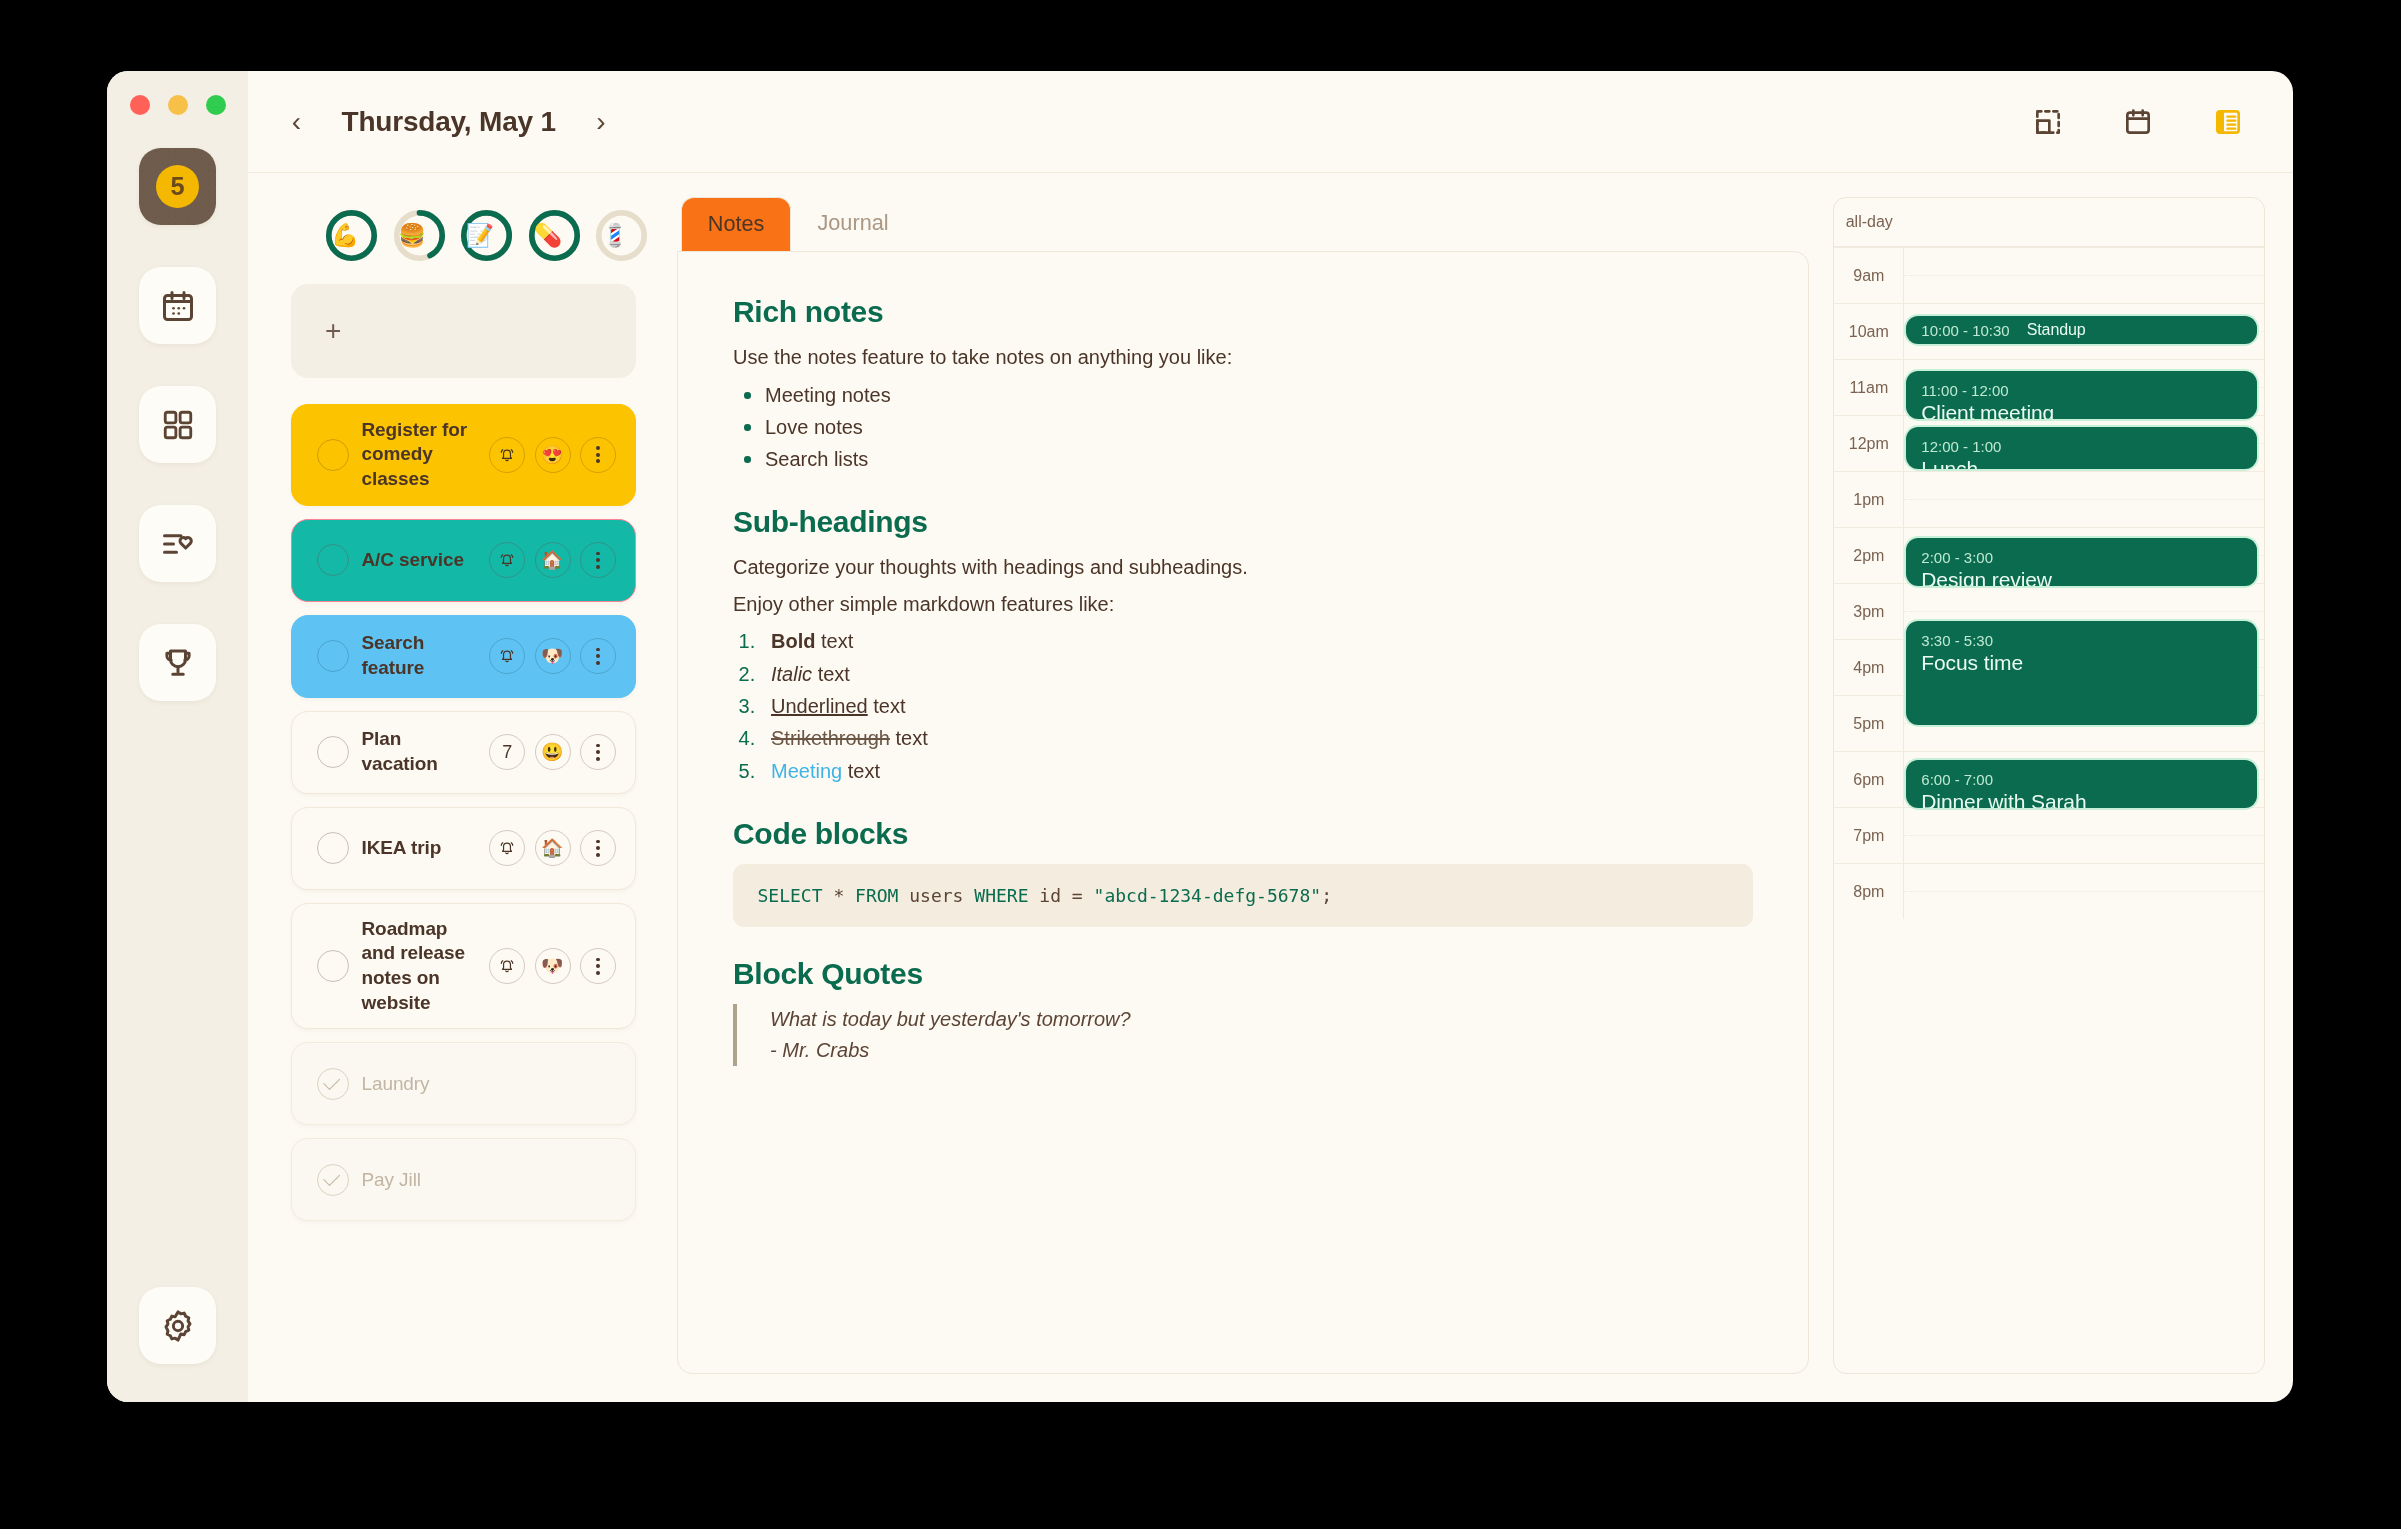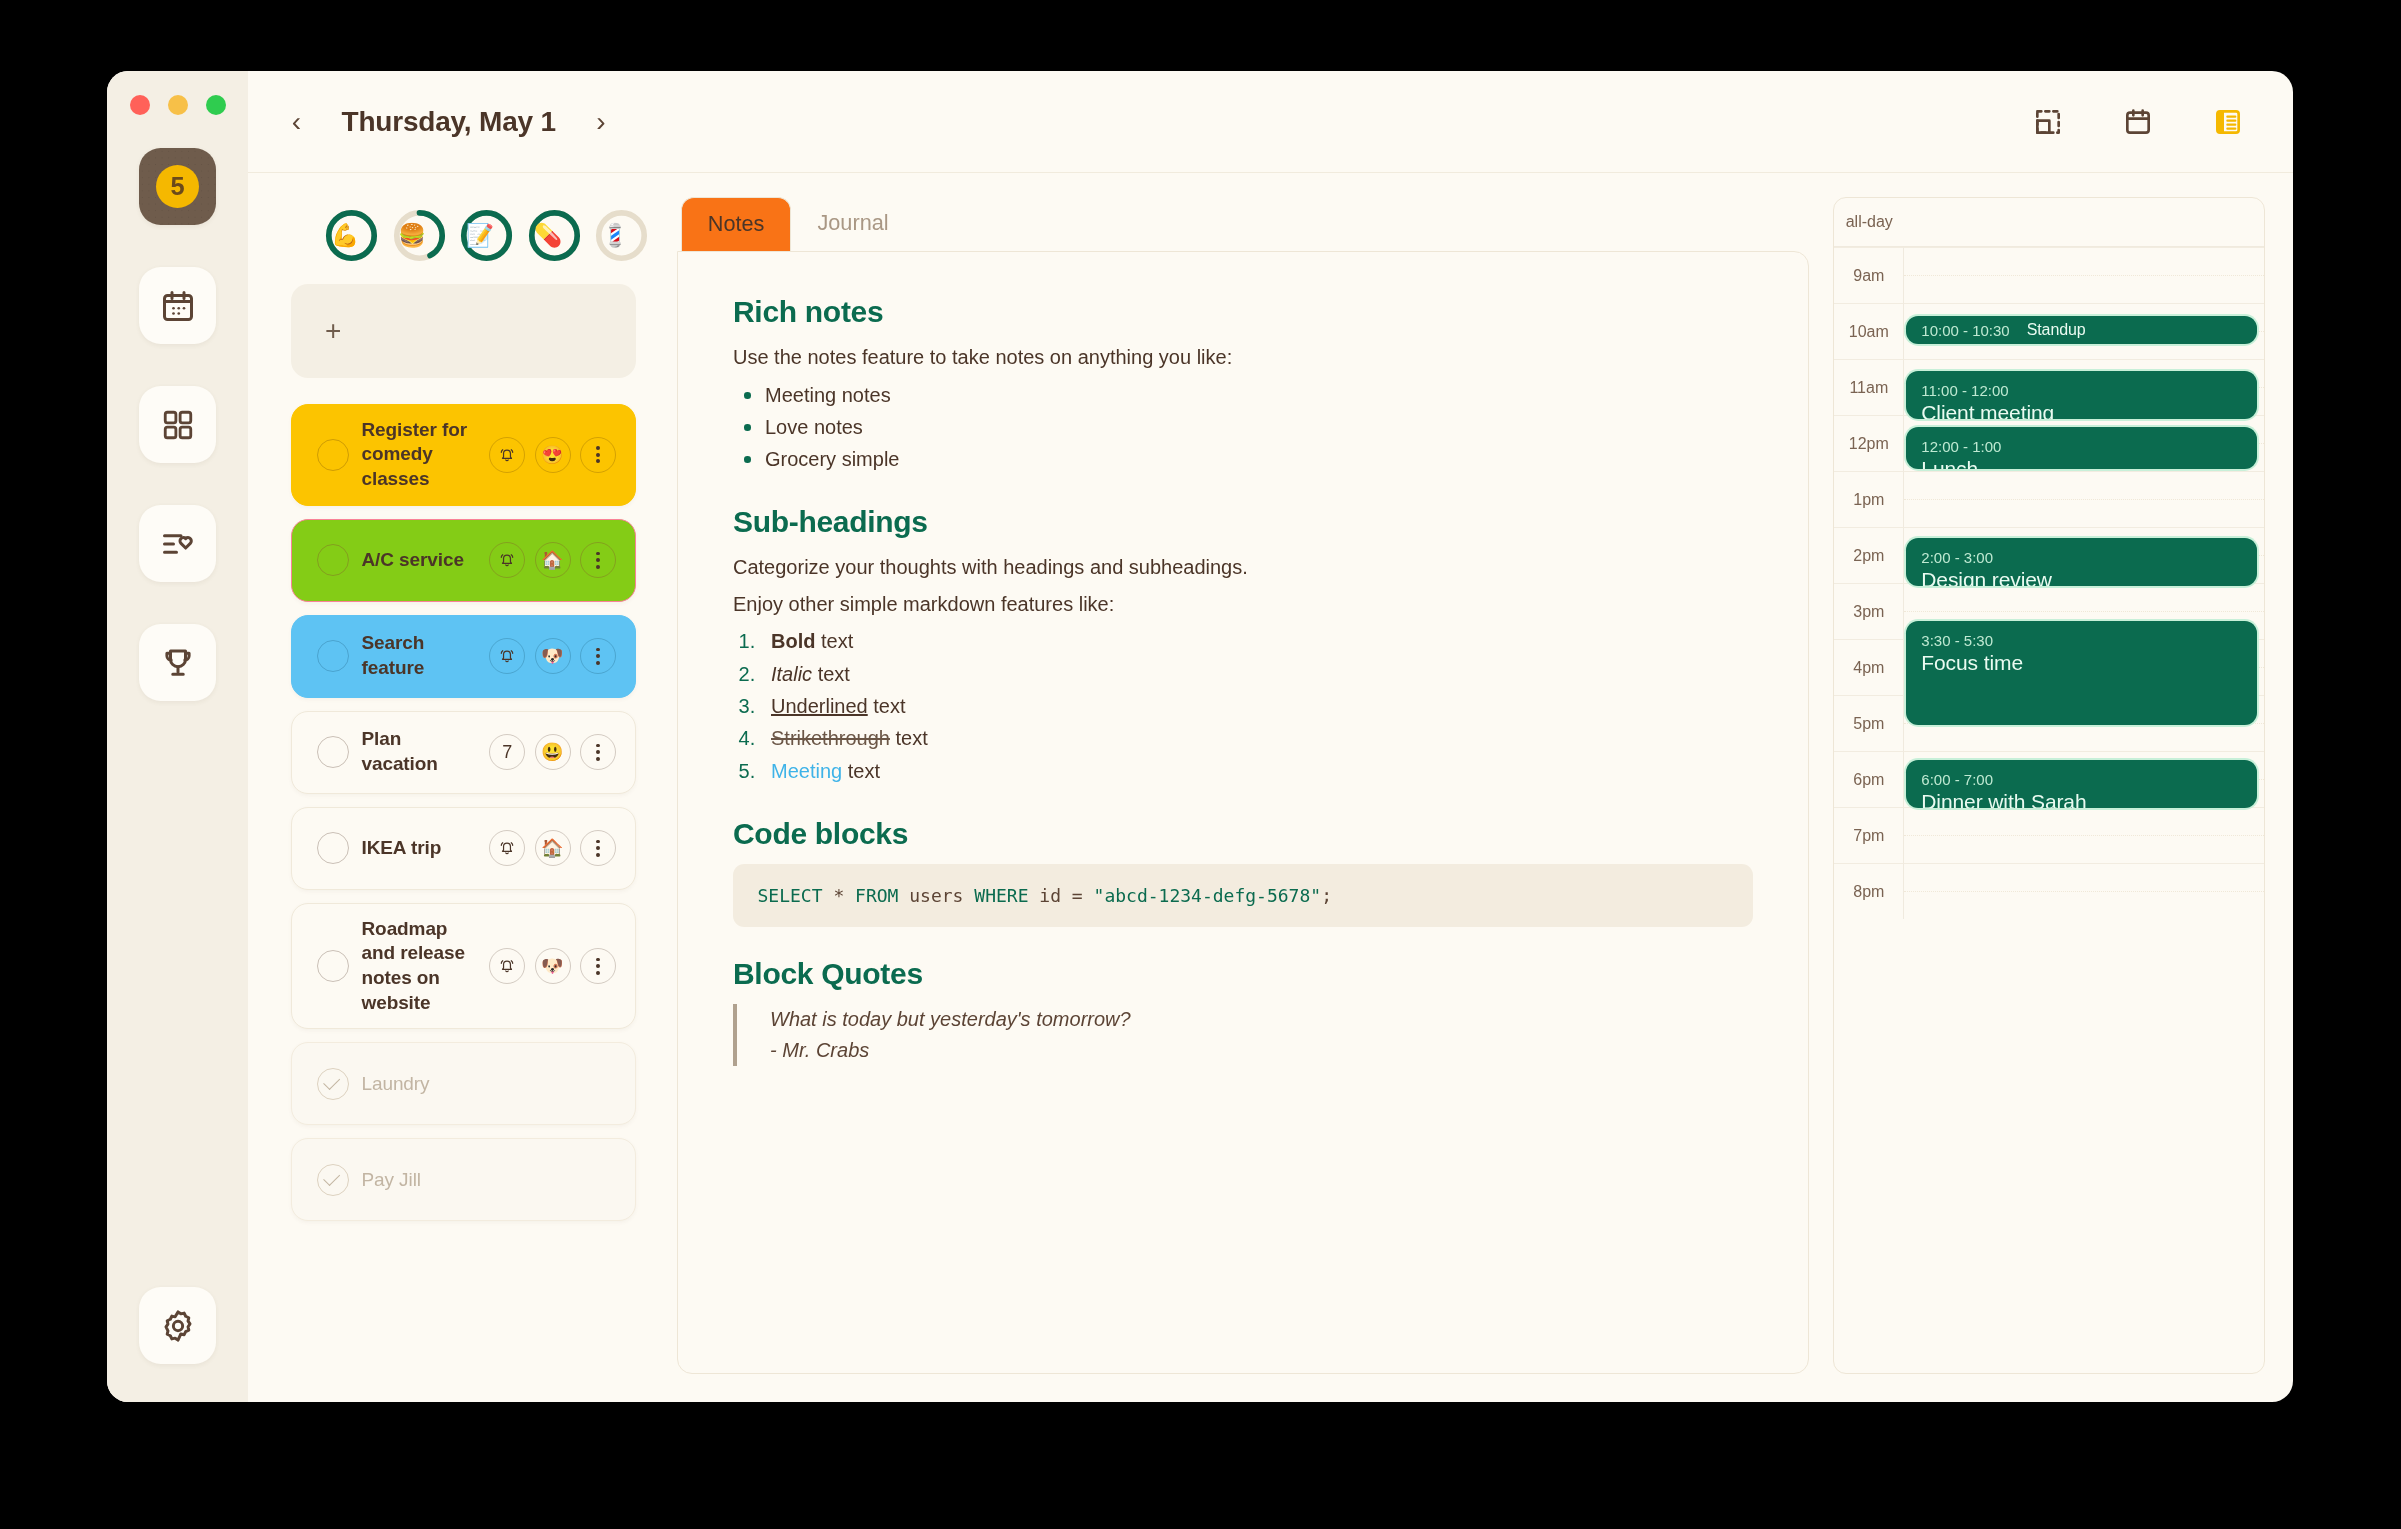--- a/index.html
+++ b/index.html
@@ -113,21 +113,21 @@
     display: flex; align-items: center;
     padding: 13px 19px 13px 24.5px;
     margin-bottom: 13px;
     background: #fdfaf3;
     border: 0.9px solid #f0e9da;
     box-shadow: 0 1.9px 3.8px rgba(120,100,70,0.05);
     gap: 13px;
   }
   .task.tall { min-height: 100px; }
   .task.yellow { background: #fcc400; border-color: #fcc400; }
-  .task.pink   { background: #84cc16; border-color: #f98297; }
+  .task.pink   { background: #14b8a6; border-color: #f98297; }
   .task.blue   { background: #5ec3f3; border-color: #5ec3f3; }
   .task.done   { background: #fbf8f1; border-color: #f3ecde; }
   .chk {
     width: 32px; height: 32px; border-radius: 50%;
     border: 1.9px solid rgba(92,68,53,0.32);
     flex: 0 0 32px;
     display: flex; align-items: center; justify-content: center;
   }
   .task.yellow .chk { border-color: rgba(120,80,10,0.35); }
   .task.pink .chk   { border-color: rgba(130,40,55,0.28); }
@@ -523,21 +523,21 @@
         <div class="tabs">
           <div class="tab active">Notes</div>
           <div class="tab">Journal</div>
         </div>
         <div class="notes-card">
           <div class="h-green">Rich notes</div>
           <div class="p">Use the notes feature to take notes on anything you like:</div>
           <ul class="bul">
               <li>Meeting notes</li>
               <li>Love notes</li>
-              <li>Grocery simple</li>
+              <li>Search lists</li>
             </ul>
 
           <div class="h-green mt">Sub-headings</div>
           <div class="p">Categorize your thoughts with headings and subheadings.</div>
           <div class="p">Enjoy other simple markdown features like:</div>
           <ol class="num">
               <li><span class="b">Bold</span> text</li>
               <li><span class="i">Italic</span> text</li>
               <li><span class="u">Underlined</span> text</li>
               <li><span class="s">Strikethrough</span> text</li>

